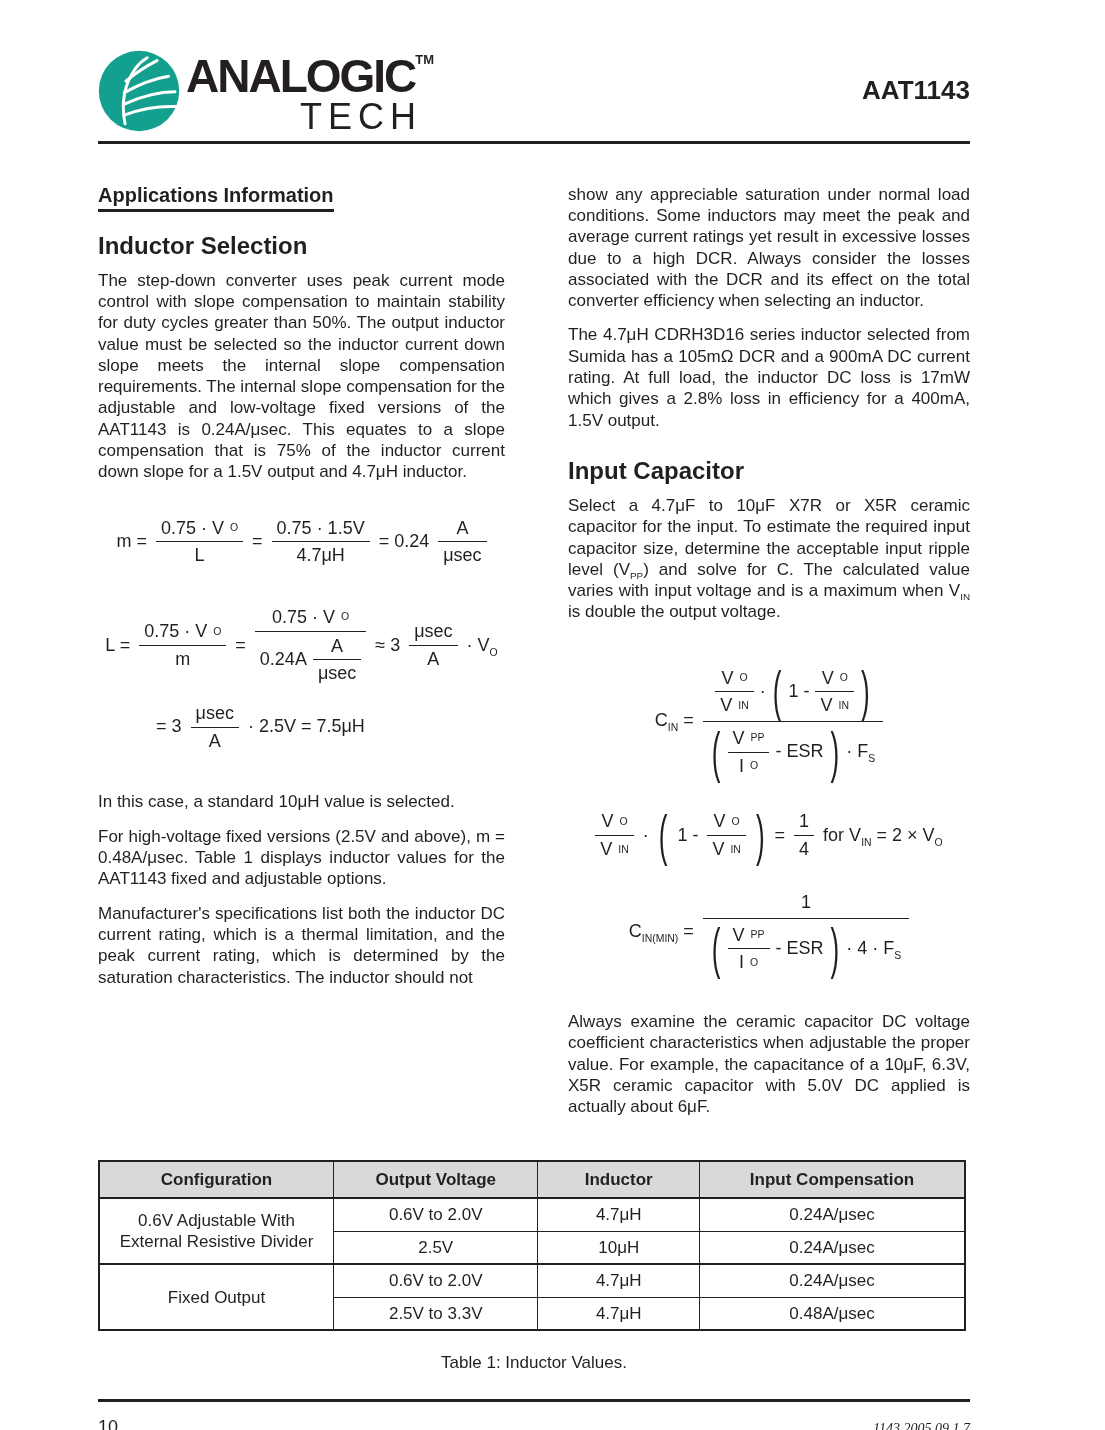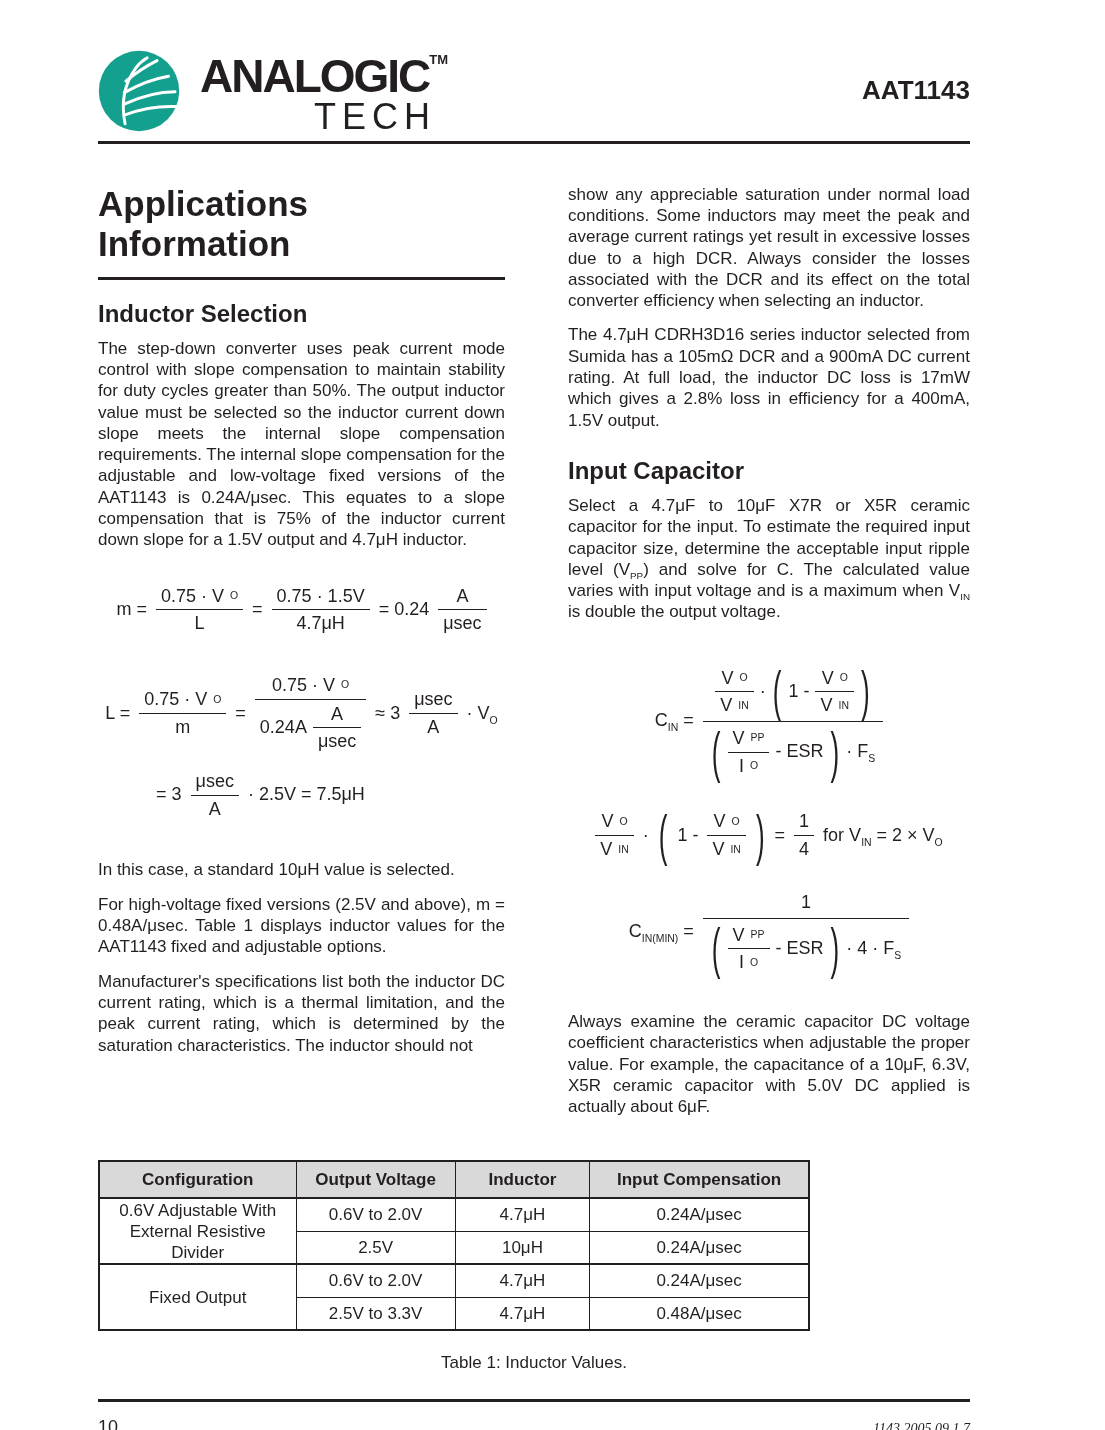--- a/index.html
+++ b/index.html
@@ -8,40 +8,40 @@
     width:1105px; height:1430px;
     background:#ffffff;
     color:#231f20;
     font-family:"Liberation Sans", sans-serif;
     overflow:hidden;
   }
   .page { padding:50px 135px 0 98px; }
 
   
   .hdr { display:flex; justify-content:space-between; align-items:flex-start; }
-  .brand { display:flex; gap:20px; }
+  .brand { display:flex; gap:6px; }
   .logo-svg { width:82px; height:82px; display:block; }
   .brand-text { display:flex; flex-direction:column; align-items:flex-end; margin-top:4px; }
   .brand-name { font-size:46px; font-weight:700; letter-spacing:-2px; line-height:0.95; white-space:nowrap; }
   .brand-name sup { font-size:13px; letter-spacing:0; vertical-align:28px; font-weight:700; }
   .brand-tech { font-size:36px; font-weight:400; letter-spacing:6px; line-height:1.0; margin-right:12px; white-space:nowrap; }
   .hdr-right { text-align:right; margin-top:26px; }
   .part-number { font-size:26px; font-weight:700; line-height:1.15; }
   .doc-subtitle { font-size:23px; font-weight:700; line-height:1.2; }
   .hdr-rule { border:none; border-top:3px solid #231f20; margin:6px 0 0 0; }
 
   
   .cols { display:flex; gap:63px; margin-top:40px; }
   .col-left  { width:407px; }
   .col-right { width:402px; }
 
   .h1 {
-    font-size:35px; font-weight:700;
+    font-size:20px; font-weight:700;
     border-bottom:3px solid #231f20;
-    display:inline-block; padding-bottom:13px;
+    display:inline-block; padding-bottom:2px;
     margin:0 0 20px 0;
   }
   .h2 { font-size:24px; font-weight:700; margin:26px 0 10px 0; }
   .h2.first { margin-top:0; }
   p.body {
     font-size:17px; line-height:21.3px;
     text-align:justify; margin:0 0 13px 0;
   }
 
   
@@ -65,21 +65,21 @@
     display:inline-block; font-weight:400;
     font-size:1.3em; transform:scaleY(1.9);
     padding:0 1px;
   }
   .paren.xl { font-size:1.45em; transform:scaleY(2.1); }
   .fx { white-space:nowrap; }
 
   
   .tbl-wrap { margin-top:30px; }
   table.data {
-    width:712px; border-collapse:collapse;
+    width:868px; border-collapse:collapse;
     border:2.5px solid #231f20;
     font-size:17px;
   }
   table.data th, table.data td {
     border:1.2px solid #231f20;
     text-align:center; vertical-align:middle;
     padding:0 8px;
   }
   table.data th { background:#d9d9d9; font-weight:700; height:37px; border-bottom-width:2px; }
   table.data td { height:33px; }

